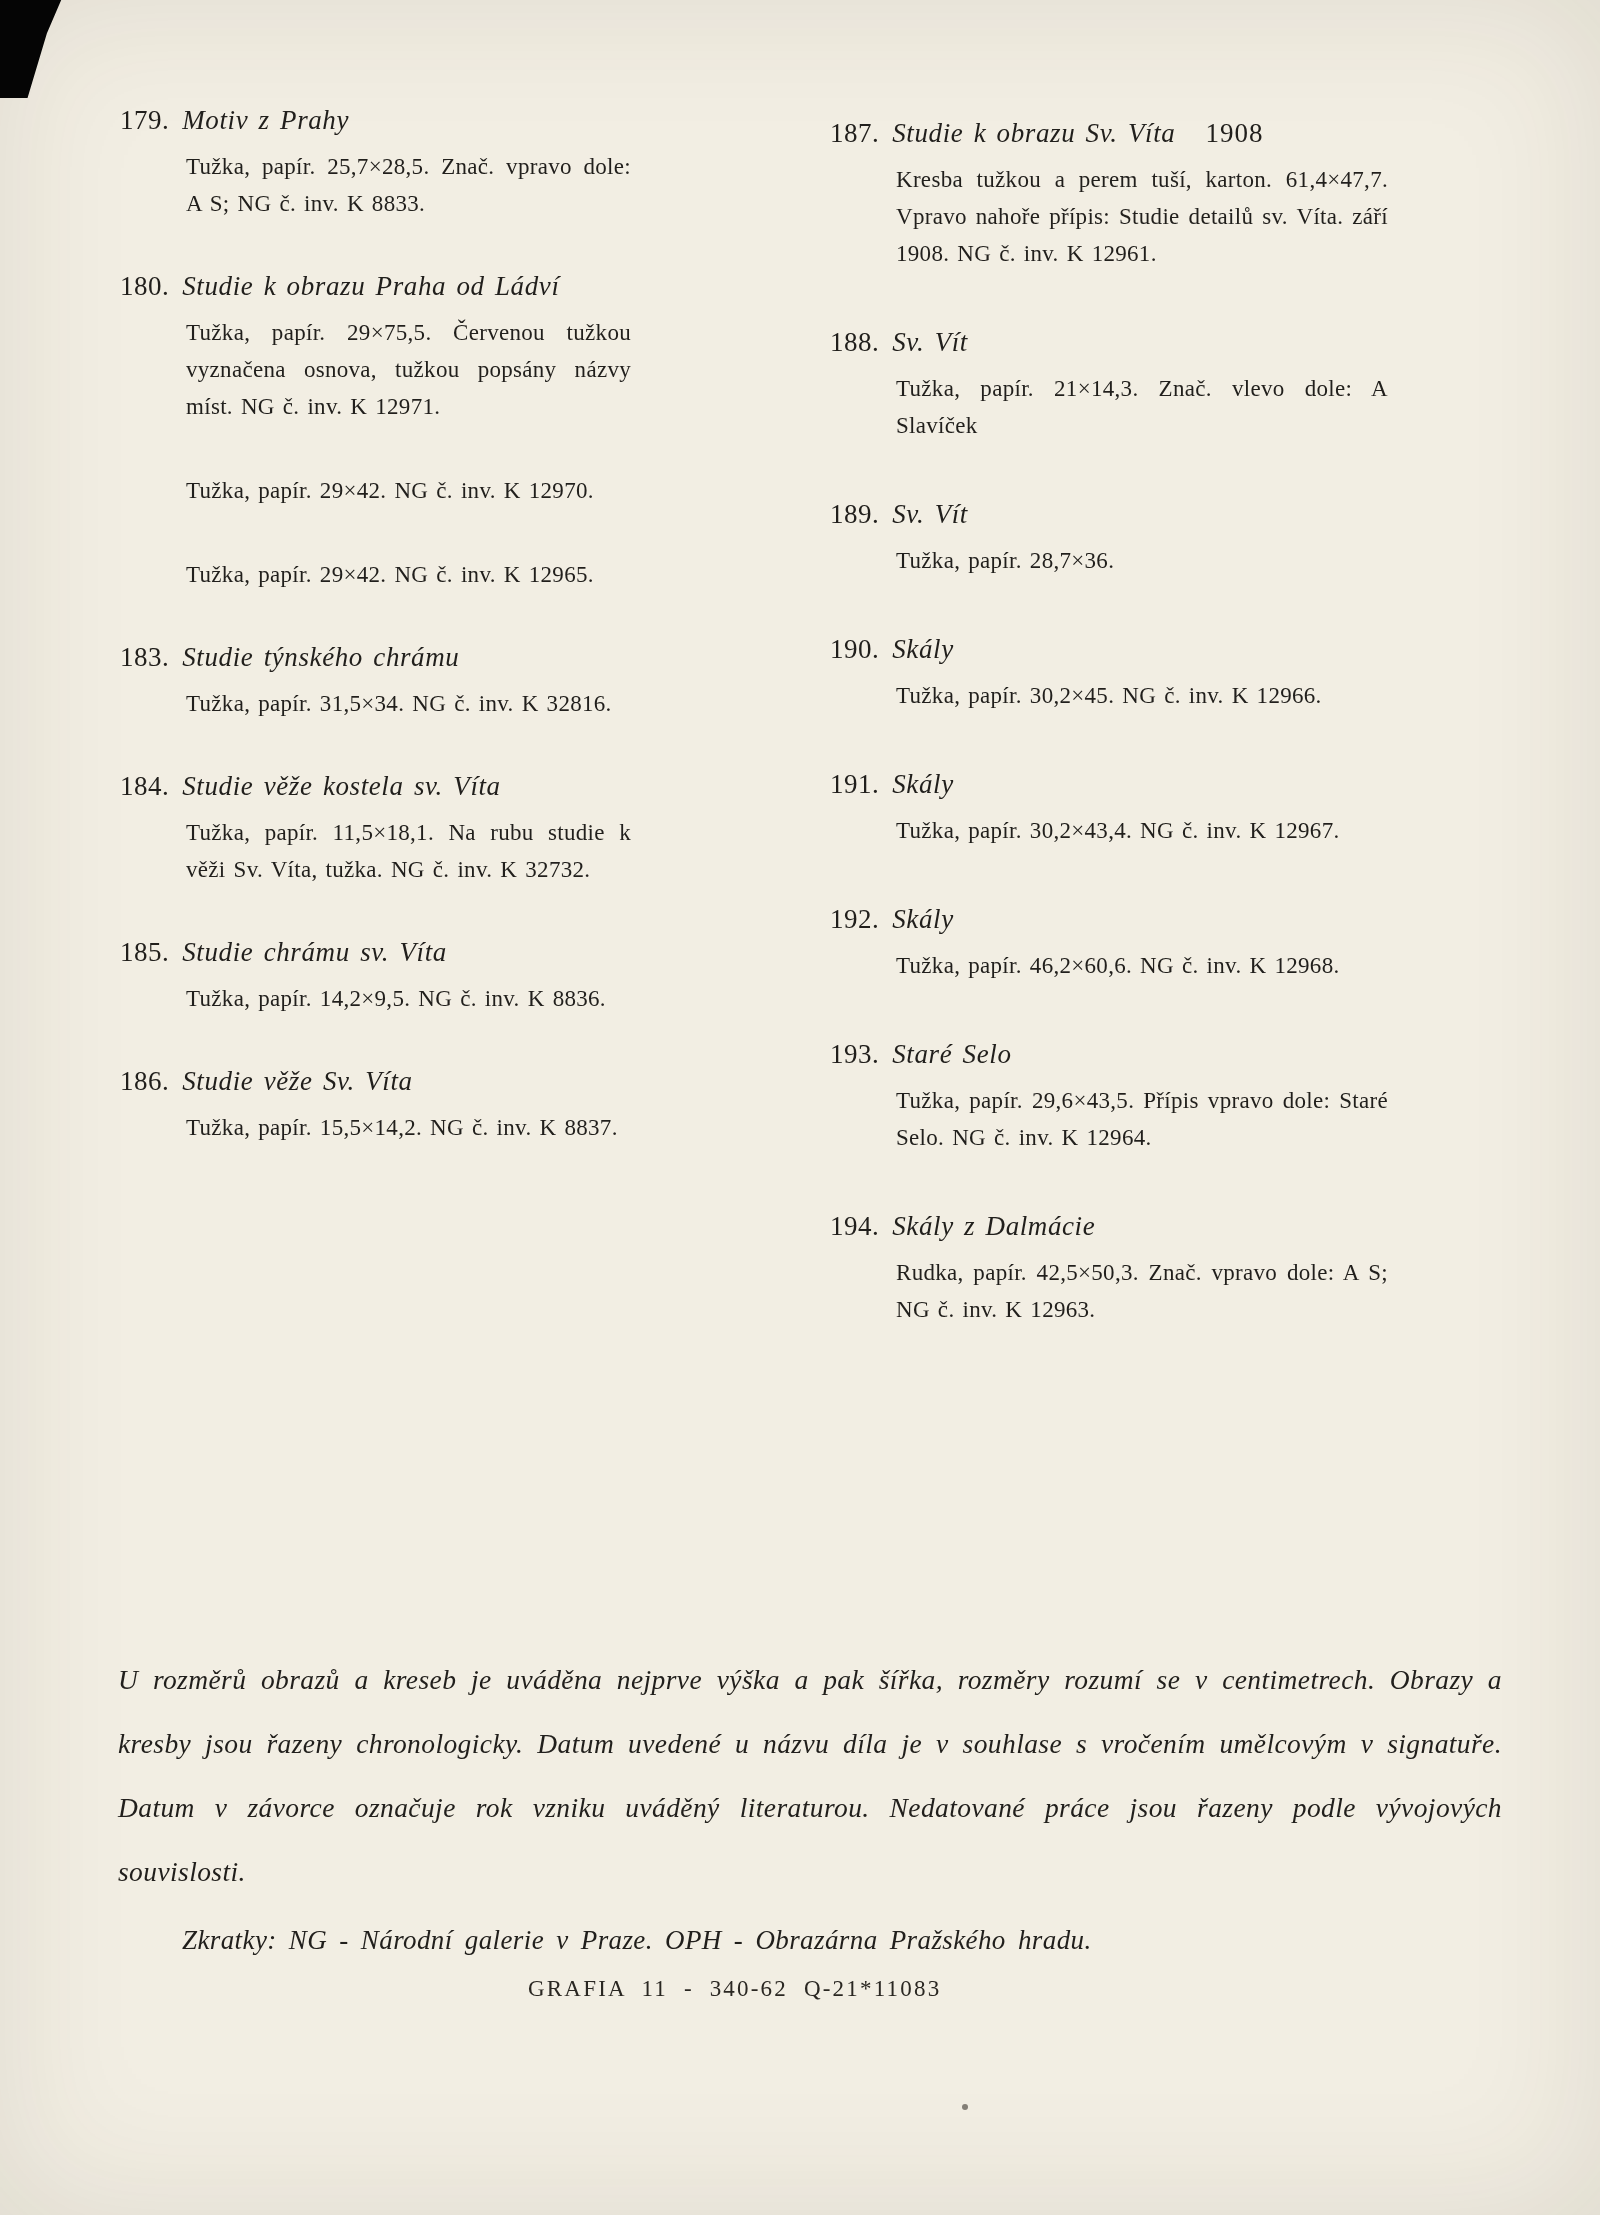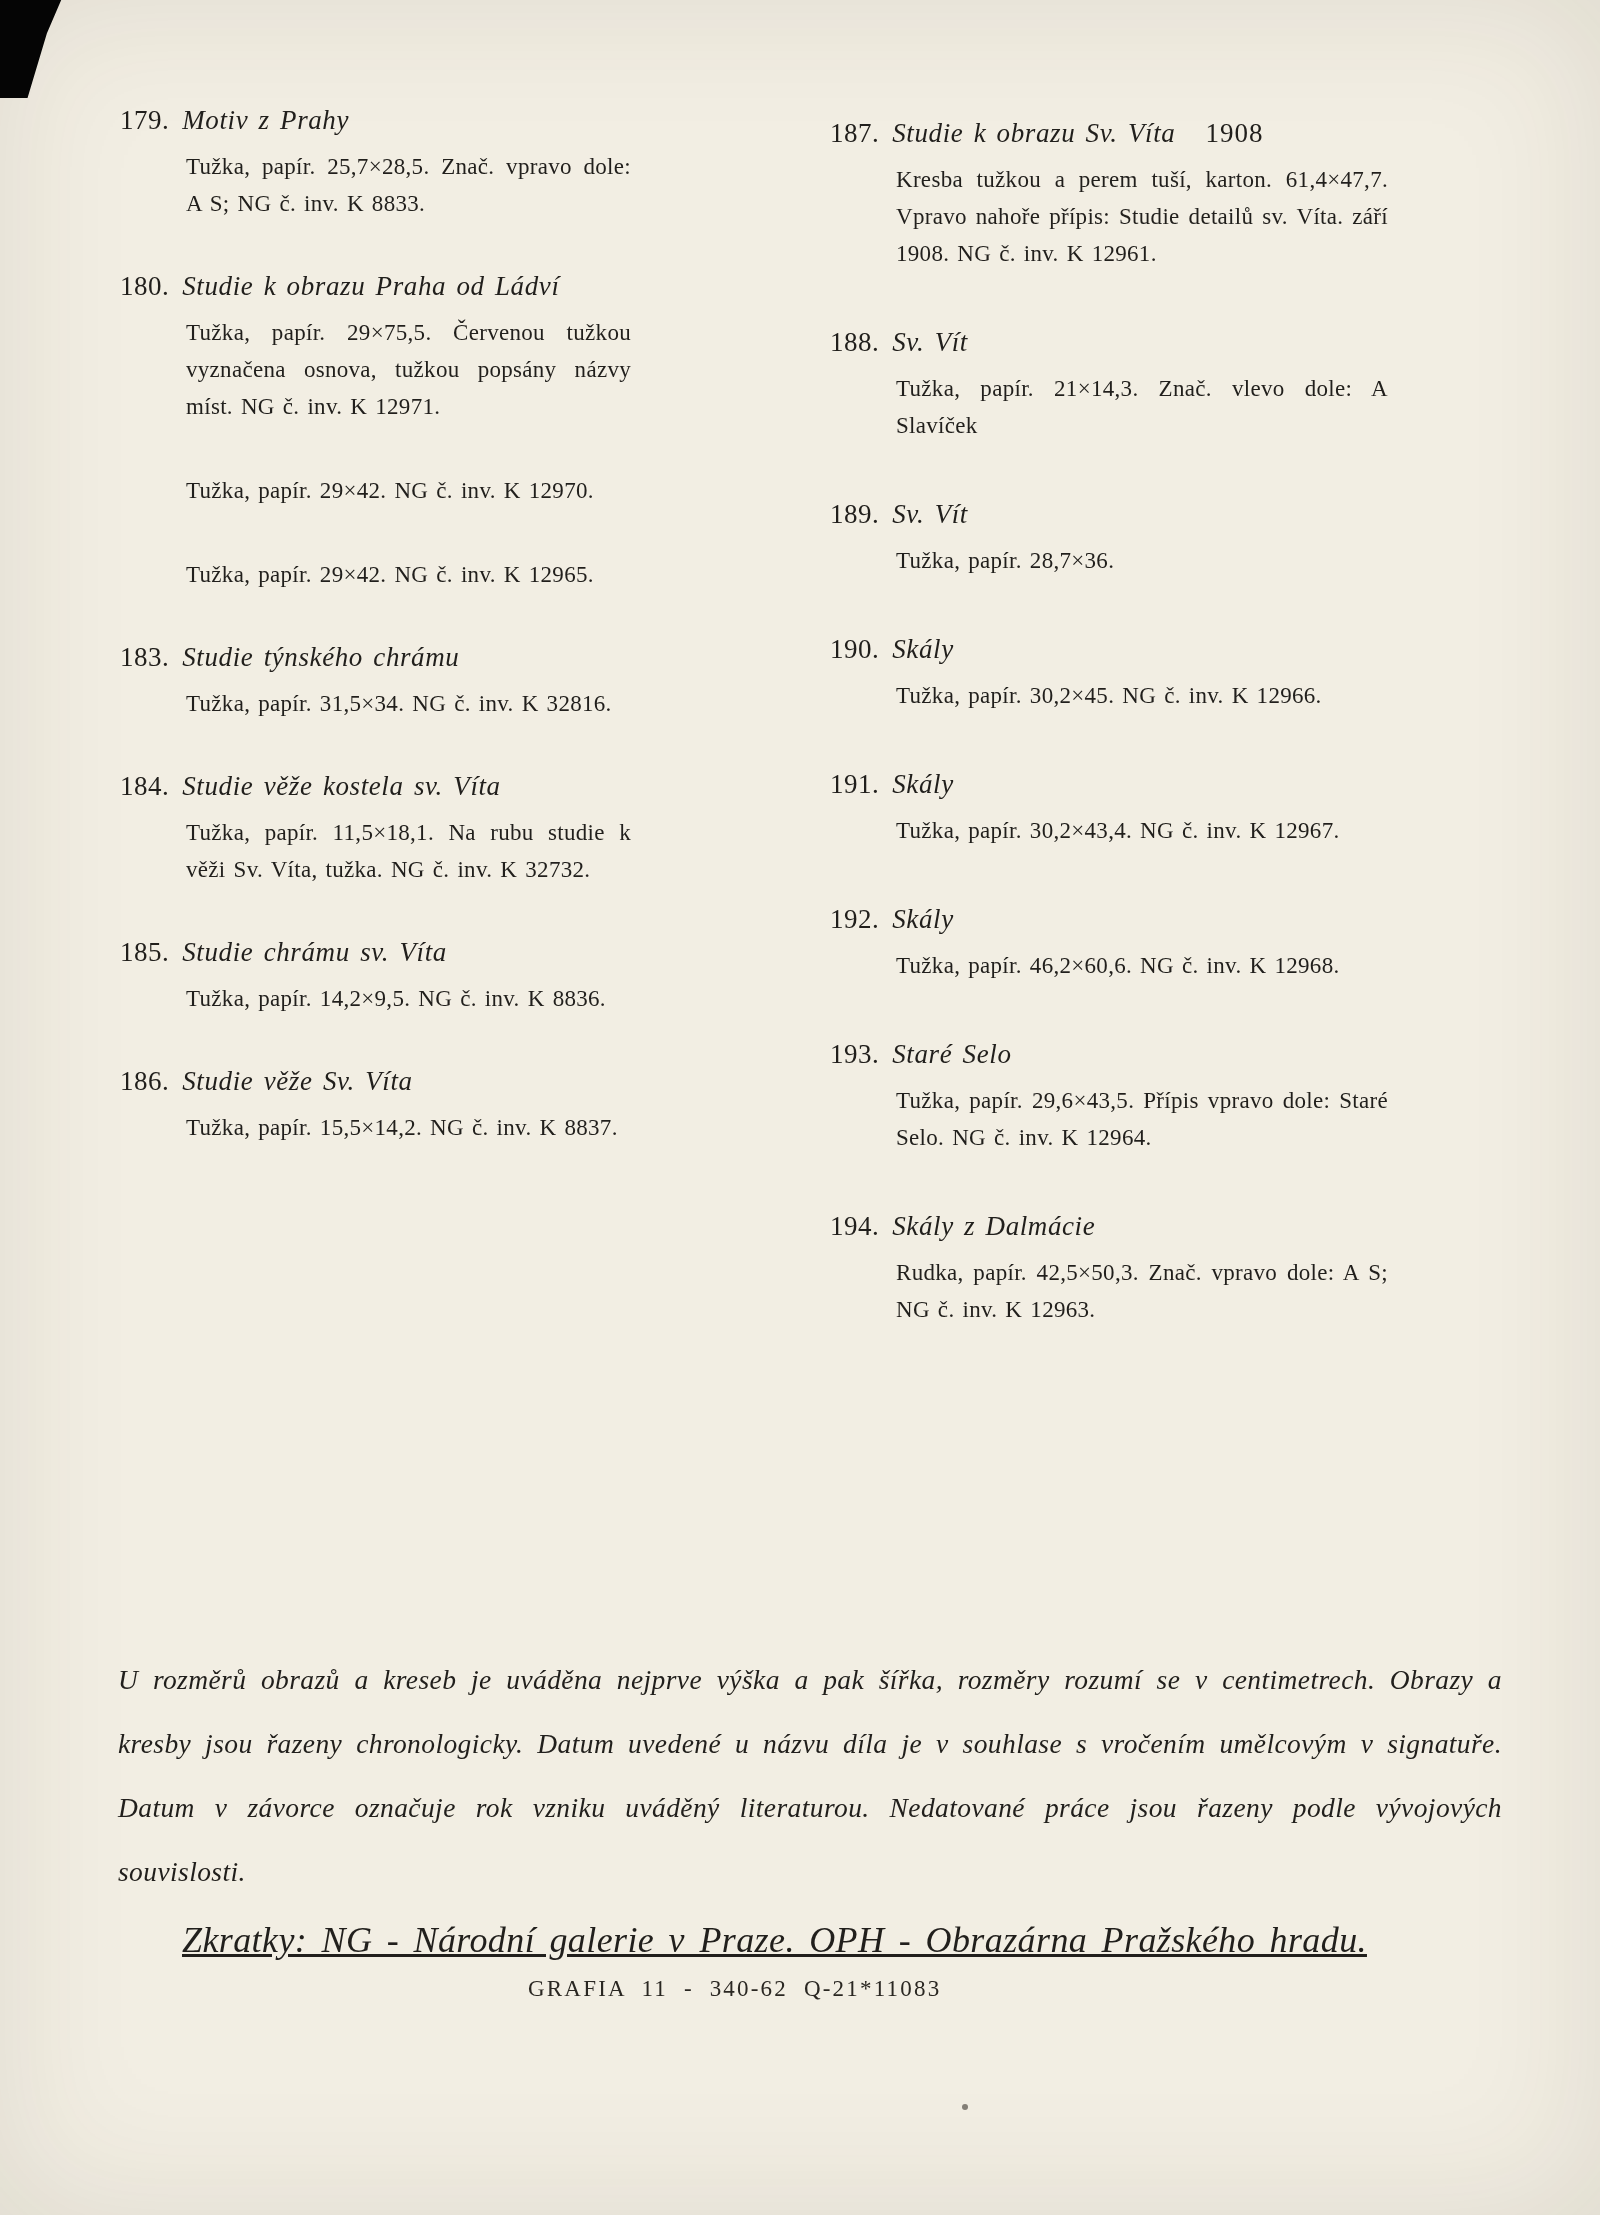--- a/index.html
+++ b/index.html
@@ -90,25 +90,24 @@
     font-size: 27.5px;
     line-height: 64px;
     letter-spacing: 0.4px;
     word-spacing: 6px;
     text-align: justify;
   }
   .note-abbr {
     margin: 16px 0 0 0;
     padding-left: 64px;
     font-style: italic;
-    font-size: 36px;
+    font-size: 27px;
     line-height: 40px;
     letter-spacing: 0.4px;
     word-spacing: 5px;
-    text-decoration: underline;
   }
   .imprint {
     position: absolute;
     left: 528px;
     top: 1976px;
     font-size: 23px;
     letter-spacing: 2.2px;
     white-space: pre;
     color: #2a2722;
   }

